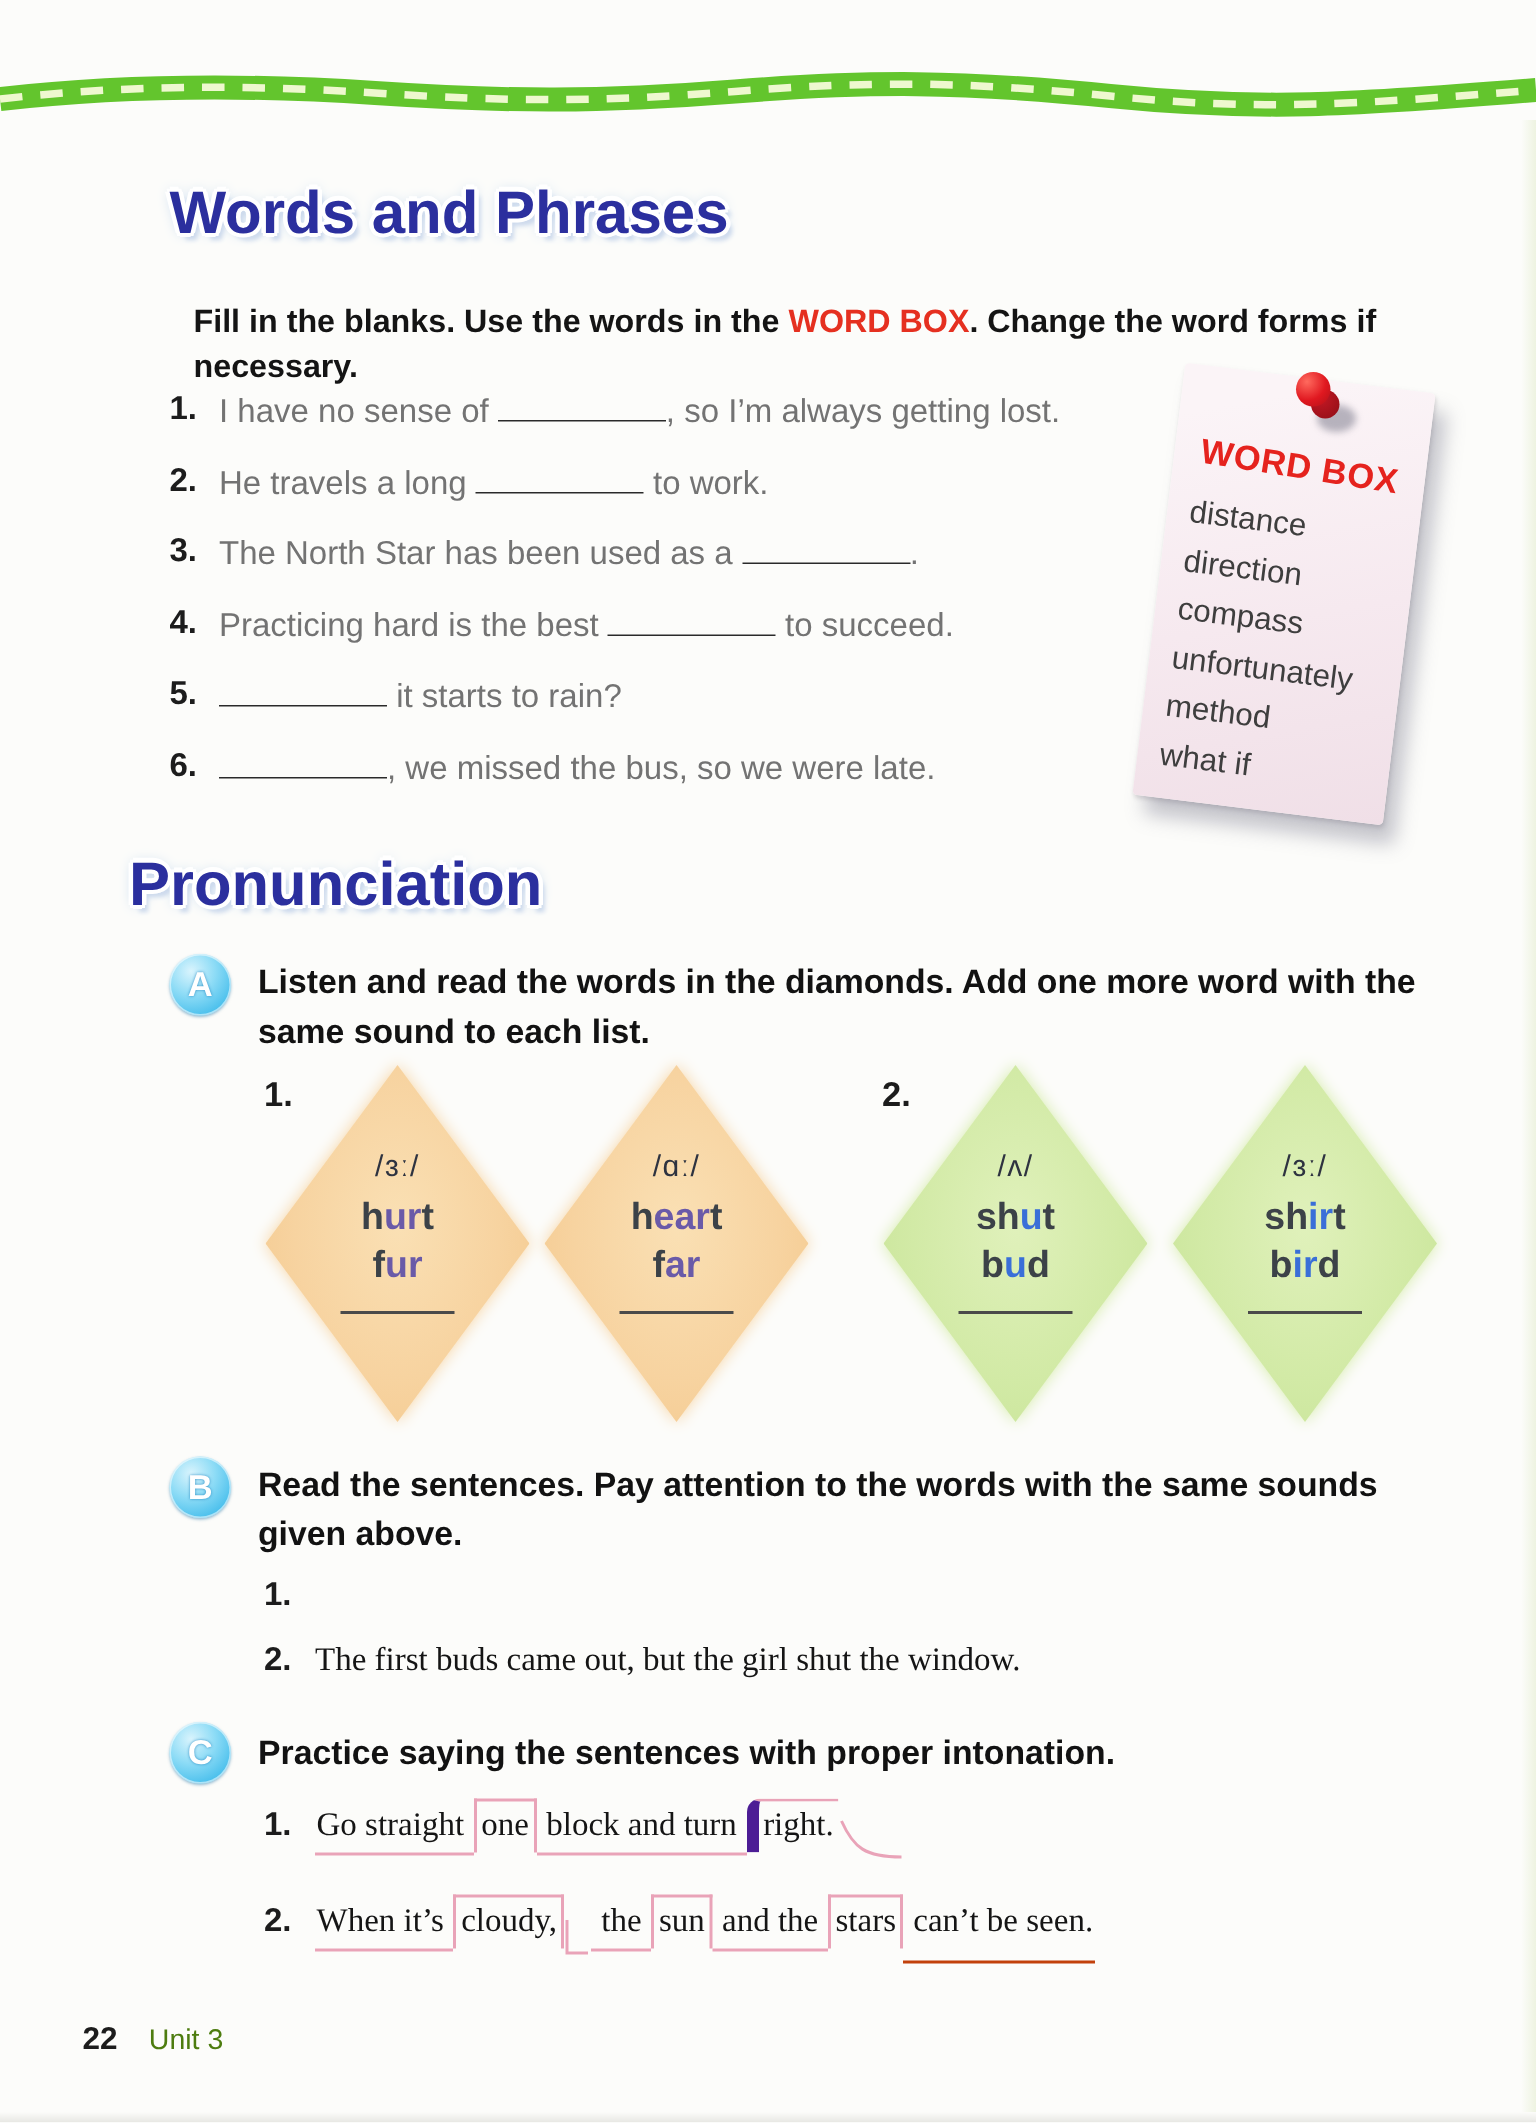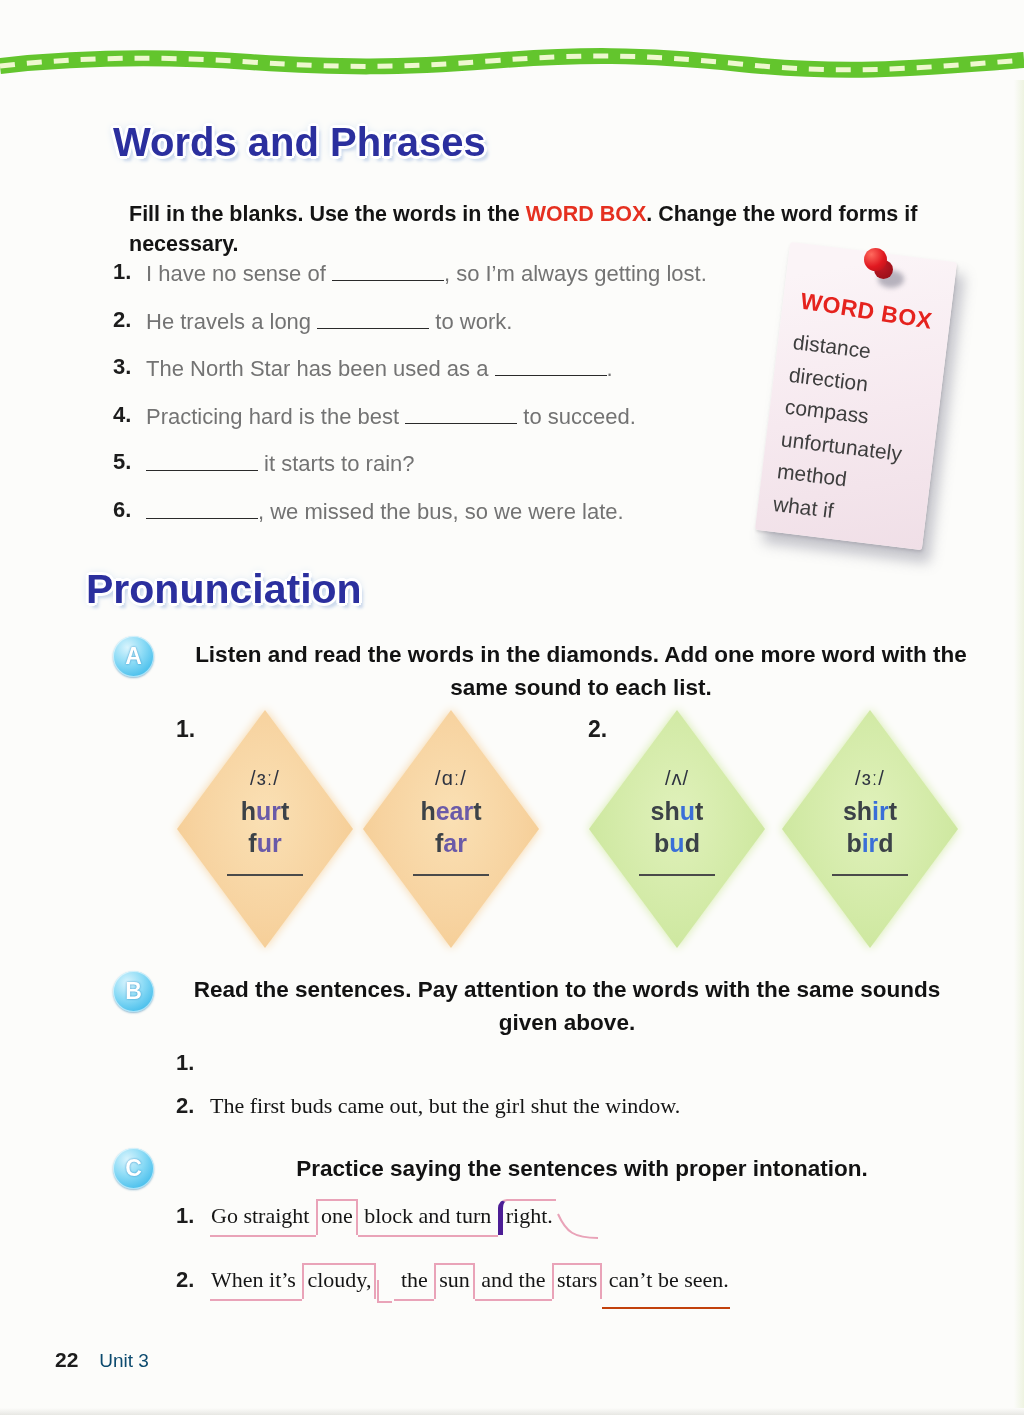--- a/index.html
+++ b/index.html
@@ -41,21 +41,21 @@
     background:radial-gradient(circle at 35% 30%,#c41824,#8e0d16);}
   .pin .head{position:absolute;left:2px;top:0;width:23px;height:23px;border-radius:50%;
     background:radial-gradient(circle at 32% 28%,#ff6a5e,#e01820 55%,#b01118);}
   
   .badge{position:absolute;width:41px;height:41px;border-radius:50%;
     background:radial-gradient(circle at 35% 28%,#d9f4fd,#8edcf6 40%,#49bfec 78%,#2aa5da);
     box-shadow:0 1px 2px rgba(40,120,170,.5), inset 0 0 0 1px rgba(255,255,255,.55);
     display:flex;align-items:center;justify-content:center;}
   .badge span{color:#fff;font-weight:800;font-size:23px;
     text-shadow:0 0 2px rgba(30,130,190,.9);}
-  .task-text{position:absolute;margin:0;font-size:22.5px;line-height:33px;font-weight:700;color:#121212;text-align:center;}
+  .task-text{position:absolute;margin:0;font-size:22.5px;line-height:33px;font-weight:700;color:#121212;}
   #badge-a{left:113px;top:636px;}  #text-a{left:172px;top:638px;width:818px;}
   #badge-b{left:113px;top:971px;}  #text-b{left:172px;top:973px;width:790px;}
   #badge-c{left:113px;top:1148px;} #text-c{left:172px;top:1152px;width:820px;}
   .group-label{position:absolute;font-weight:800;font-size:23px;}
   #glabel-1{left:176px;top:716px;} #glabel-2{left:588px;top:716px;}
   
   .diamond{position:absolute;width:176px;height:238px;top:710px;}
   .diamond .shape{position:absolute;inset:0;
     clip-path:polygon(50% 0,100% 50%,50% 100%,0 50%);}
   .diamond.orange .shape{background:radial-gradient(ellipse at 50% 45%,#fae0b4 0%,#f7d3a0 55%,#f3c78a 100%);}
@@ -74,26 +74,26 @@
   #c-list{position:absolute;left:176px;top:1200px;}
   .sent{display:flex;font-size:22px;line-height:29px;margin-bottom:14px;}
   #c-list .sent{margin-bottom:22px;line-height:32px;}
   .sent .num{font-weight:700;width:34px;flex:none;font-family:"Liberation Sans",sans-serif;}
   .sent .txt{font-family:"Liberation Serif",serif;color:#151515;}
   
   .seg{padding:0 1px;}
   .seg.low{border-bottom:2px solid #e9a3b8;padding-bottom:7px;}
   .seg.lower{border-bottom:2px solid #c2410c;padding-bottom:15px;}
   .seg.high{border:2px solid #e9a3b8;border-bottom:none;padding:2px 3px 7px 3px;}
-  .seg.rise{border-left:5px solid #4c1d95;border-top:2px solid #e9a3b8;
+  .seg.rise{border-left:8px solid #4c1d95;border-top:2px solid #e9a3b8;
     border-top-left-radius:9px;padding:2px 3px 7px 3px;}
   .curve{vertical-align:-19px;}
   
   .footer{position:absolute;left:55px;top:1348px;font-size:21px;}
-  .footer .pg{font-weight:800;text-align:center;} .footer .un{font-weight:400;font-size:19px;margin-left:15px;color:#0c4a6e;}
+  .footer .pg{font-weight:800;text-align:center;} .footer .un{font-weight:400;font-size:19px;margin-left:15px;color:#4d7c0f;}
   
   .edge-bottom{position:absolute;left:0;bottom:0;width:100%;height:7px;
     background:linear-gradient(#fcfcfa,#e7e7e3);}
   .edge-right{position:absolute;right:0;top:80px;width:10px;height:1330px;
     background:linear-gradient(90deg,rgba(240,244,228,0),rgba(226,236,204,.55));}
 </style>
 </head>
 <body>
 
 <div class="page">

